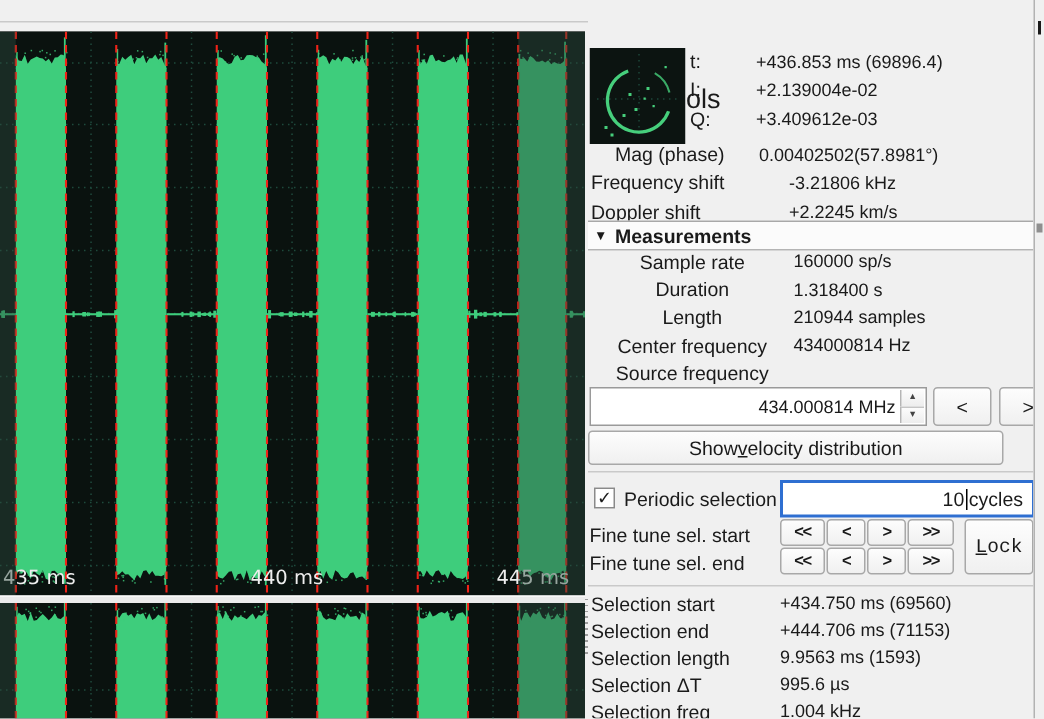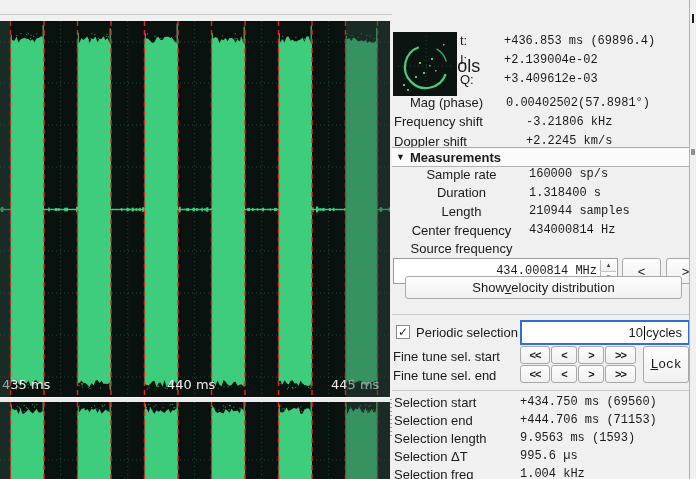--- a/index.html
+++ b/index.html
@@ -16,21 +16,21 @@
   
   #scope-main-box{left:0;top:21px;width:390px;height:376px;background:#0a120f;}
   #scope-sep{left:0;top:397px;width:390px;height:5px;background:#ebebeb;border-top:1px solid #f8f8f8;box-sizing:border-box;}
   #scope-strip-box{left:0;top:402px;width:390px;height:77px;background:#0a120f;}
   #splitter{left:390px;top:399px;width:2px;height:38px;
     background:repeating-linear-gradient(#9b9b9b 0 1px,transparent 1px 4px);}
 
   
   #panel{left:392px;top:0;width:297px;height:479px;overflow:hidden;background:#f0f0f0;}
   #panel .row-label{color:#1a1a1a;}
-  .mono{font-family:Liberation Mono, monospace;font-size:12px;}
+  .mono{font-family:Liberation Sans, sans-serif;font-size:12px;}
 
   #tt-title{left:6px;top:12px;font-size:18px;margin-top:44px;}
   #scope-icon{left:1px;top:32px;width:64px;height:64px;}
 
   #iq-rows{left:66px;top:31px;width:228px;}
   .iq-row{height:19.3px;display:flex;align-items:center;}
   .iq-row .lbl{display:inline-block;width:46px;padding-left:2px;box-sizing:border-box;}
 
   #extra-rows{left:2px;top:93px;width:293px;}
   .x-row{height:19.3px;display:flex;align-items:center;}
@@ -54,21 +54,21 @@
   #freq-spin{left:1px;top:258px;width:225px;height:26px;background:#fff;border:1px solid #9a9a9a;
     box-sizing:border-box;display:flex;align-items:center;justify-content:flex-end;padding-right:20px;}
   .spin-arrows{position:absolute;right:1px;top:1px;width:16px;height:22px;display:flex;flex-direction:column;}
   .spin-arrows div{flex:1;background:linear-gradient(#fcfcfc,#ededed);border-left:1px solid #b5b5b5;
     font-size:7px;line-height:10px;text-align:center;color:#444;}
   .spin-arrows div+div{border-top:1px solid #c5c5c5;}
   .btn{background:linear-gradient(#fdfdfd,#f0f0f0);border:1px solid #a8a8a8;border-radius:3px;
     box-sizing:border-box;display:flex;align-items:center;justify-content:center;cursor:default;}
   #step-left{left:230px;top:258px;width:39px;height:26px;}
   #step-right{left:274px;top:258px;width:39px;height:26px;}
-  #velocity-btn{left:0;top:276px;width:277px;height:23px;font-size:13px;margin-left:13px;}
+  #velocity-btn{left:0;top:287px;width:277px;height:23px;font-size:13px;}
   .hsep{height:1px;background:#c9c9c9;}
   #sep1{left:0;top:314px;width:297px;}
   #sep2{left:0;top:390px;width:297px;}
 
   
   #chk{left:4px;top:325px;width:14px;height:14px;background:#fff;border:1px solid #8a8a8a;
     box-sizing:border-box;font-size:12px;line-height:12px;text-align:center;font-weight:bold;}
   #periodic-label{left:24px;top:325px;}
   #periodic-input{left:128px;top:320px;width:170px;height:25px;background:#fff;
     border:2px solid #2f6fd1;box-sizing:border-box;display:flex;align-items:center;

